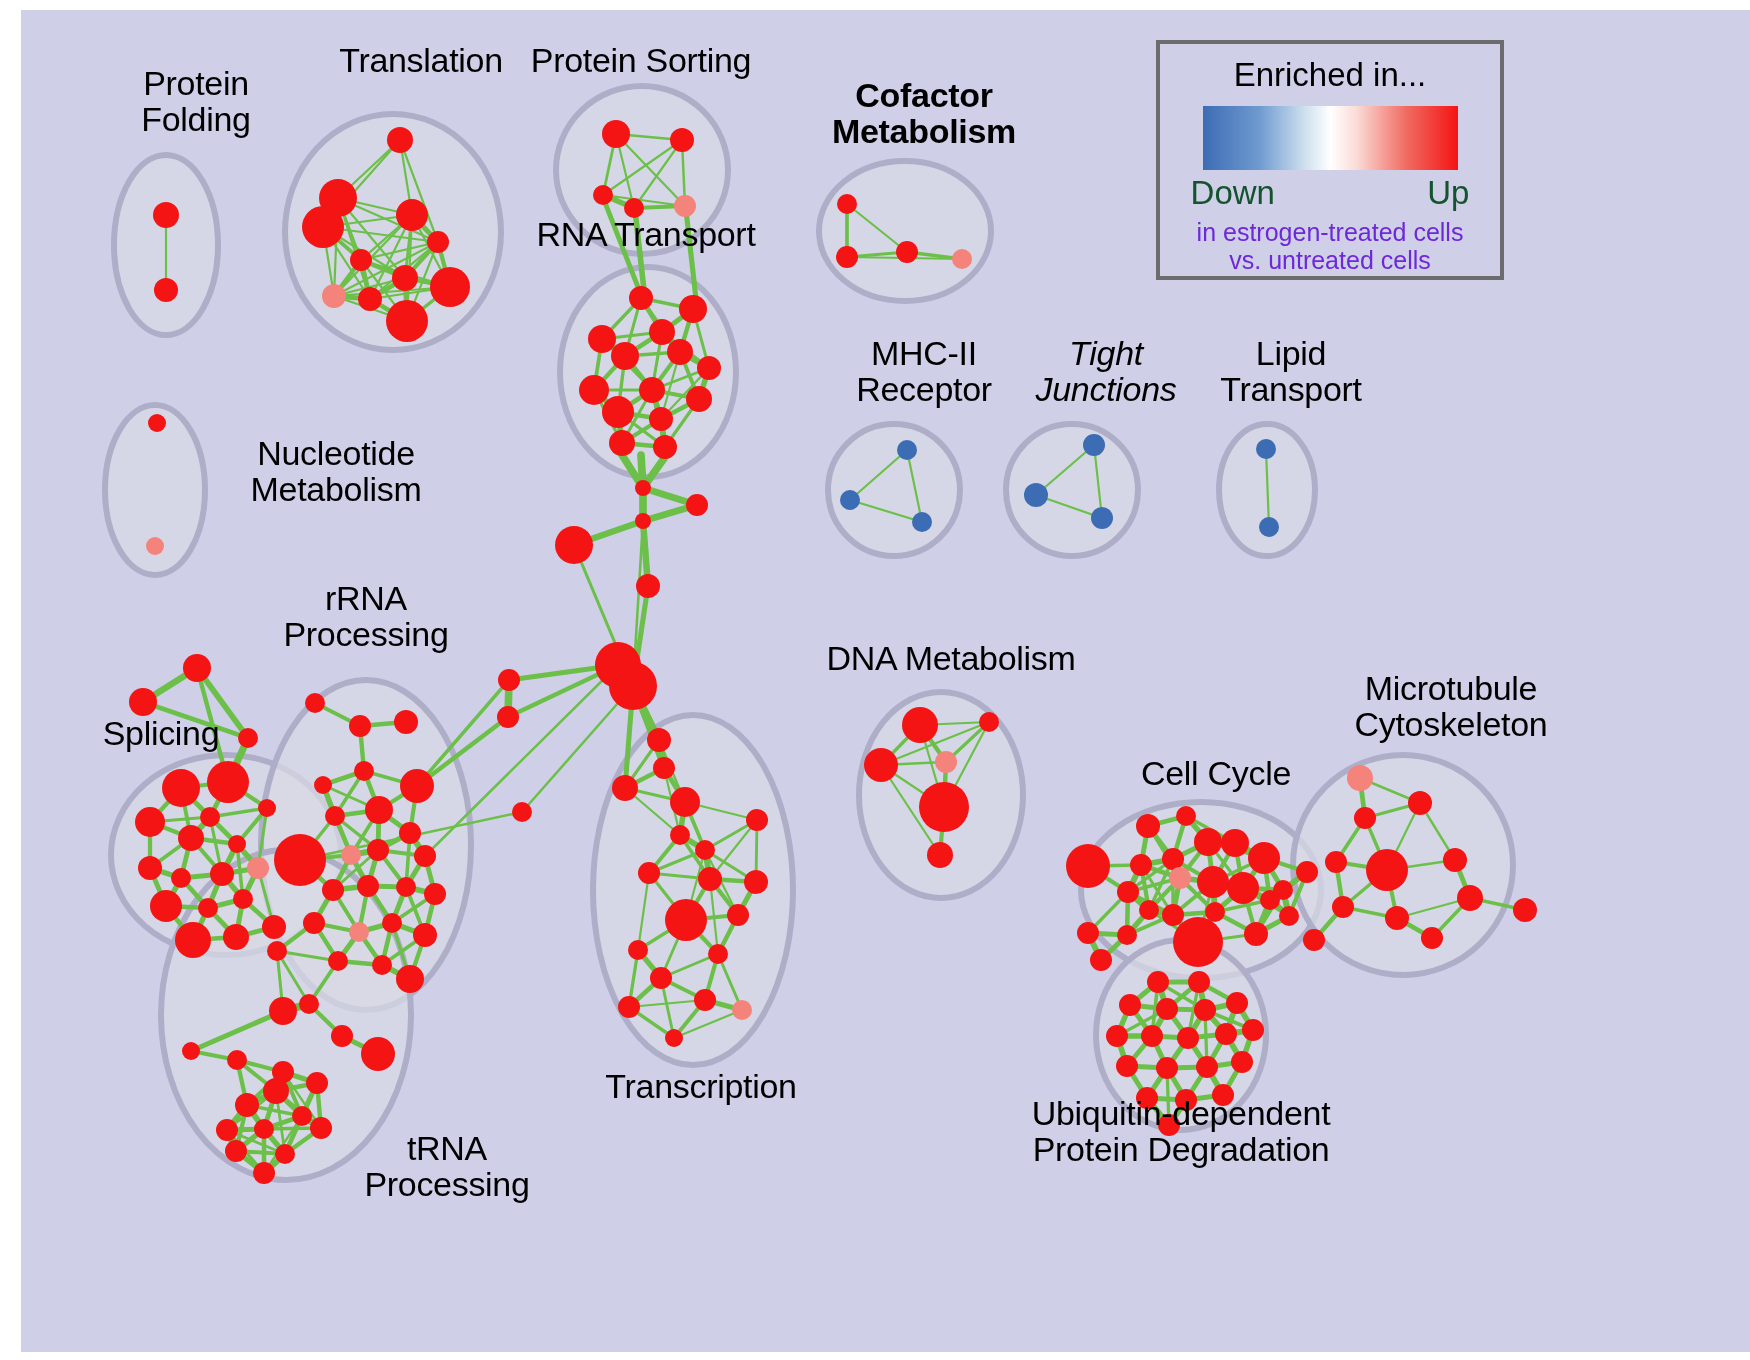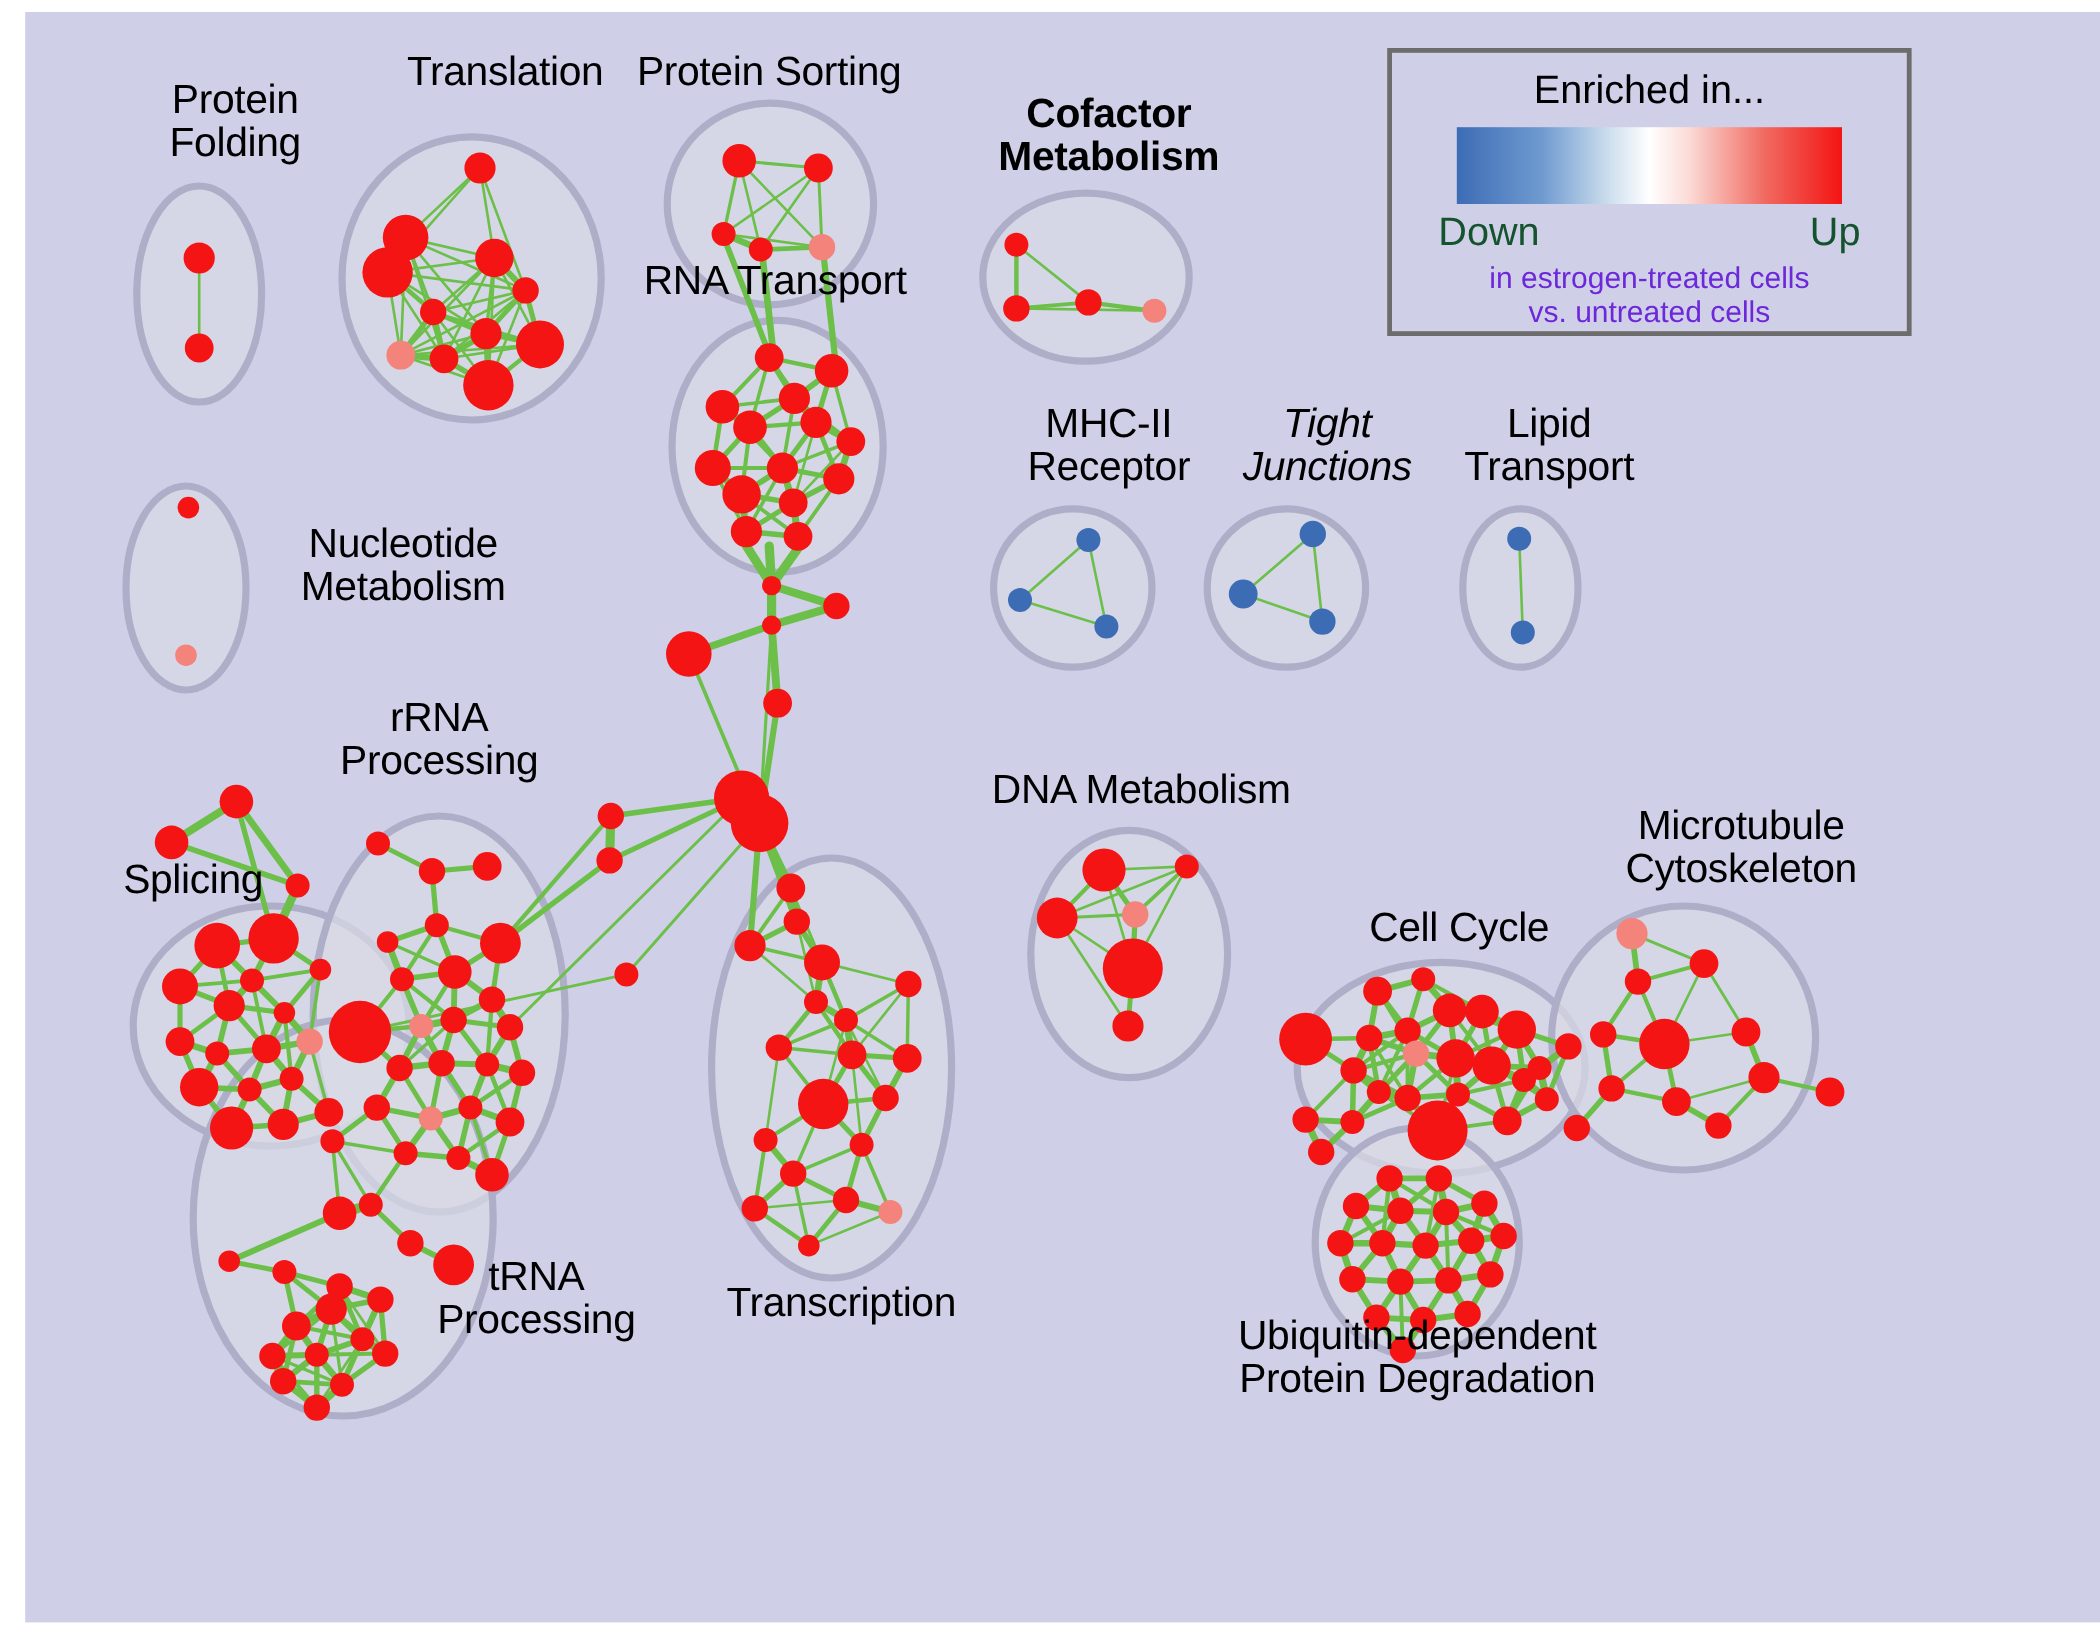--- a/index.html
+++ b/index.html
@@ -752,32 +752,32 @@
 Metabolism</div>
         <div class="cluster-label" style="left: 793px; top: 325px; width: 220px;">MHC-II
 Receptor</div>
         <div class="cluster-label" style="left: 975px; top: 325px; width: 220px; font-style: italic;">Tight
 Junctions</div>
         <div class="cluster-label" style="left: 1160px; top: 325px; width: 220px;">Lipid
 Transport</div>
         <div class="cluster-label" style="left: 50px; top: 705px; width: 180px;">Splicing</div>
         <div class="cluster-label" style="left: 235px; top: 570px; width: 220px;">rRNA
 Processing</div>
-        <div class="cluster-label" style="left: 290px; top: 1036px; width: 220px; padding-left: 26px;">tRNA
+        <div class="cluster-label" style="left: 290px; top: 1120px; width: 220px; padding-left: 26px;">tRNA
 Processing</div>
         <div class="cluster-label" style="left: 555px; top: 1058px; width: 250px;">Transcription</div>
         <div class="cluster-label" style="left: 800px; top: 630px; width: 260px;">DNA Metabolism</div>
         <div class="cluster-label" style="left: 1095px; top: 745px; width: 200px;">Cell Cycle</div>
         <div class="cluster-label" style="left: 1300px; top: 660px; width: 260px;">Microtubule
 Cytoskeleton</div>
         <div class="cluster-label" style="left: 985px; top: 1085px; width: 350px; text-align: center;">Ubiquitin-dependent
 Protein Degradation</div>
       </div>
 
-    <div id="legend" style="left: 1135px; top: 30px; width: 437px; height: 240px;">
+    <div id="legend" style="left: 1135px; top: 30px; width: 348px; height: 240px;">
       <div class="lg-title">Enriched in...</div>
       <div id="lg-bar"></div>
       <div id="lg-ends">
         <span>Down</span>
         <span>Up</span>
       </div>
       <div class="lg-sub">in estrogen-treated cells
 vs. untreated cells</div>
     </div>
   </div>

